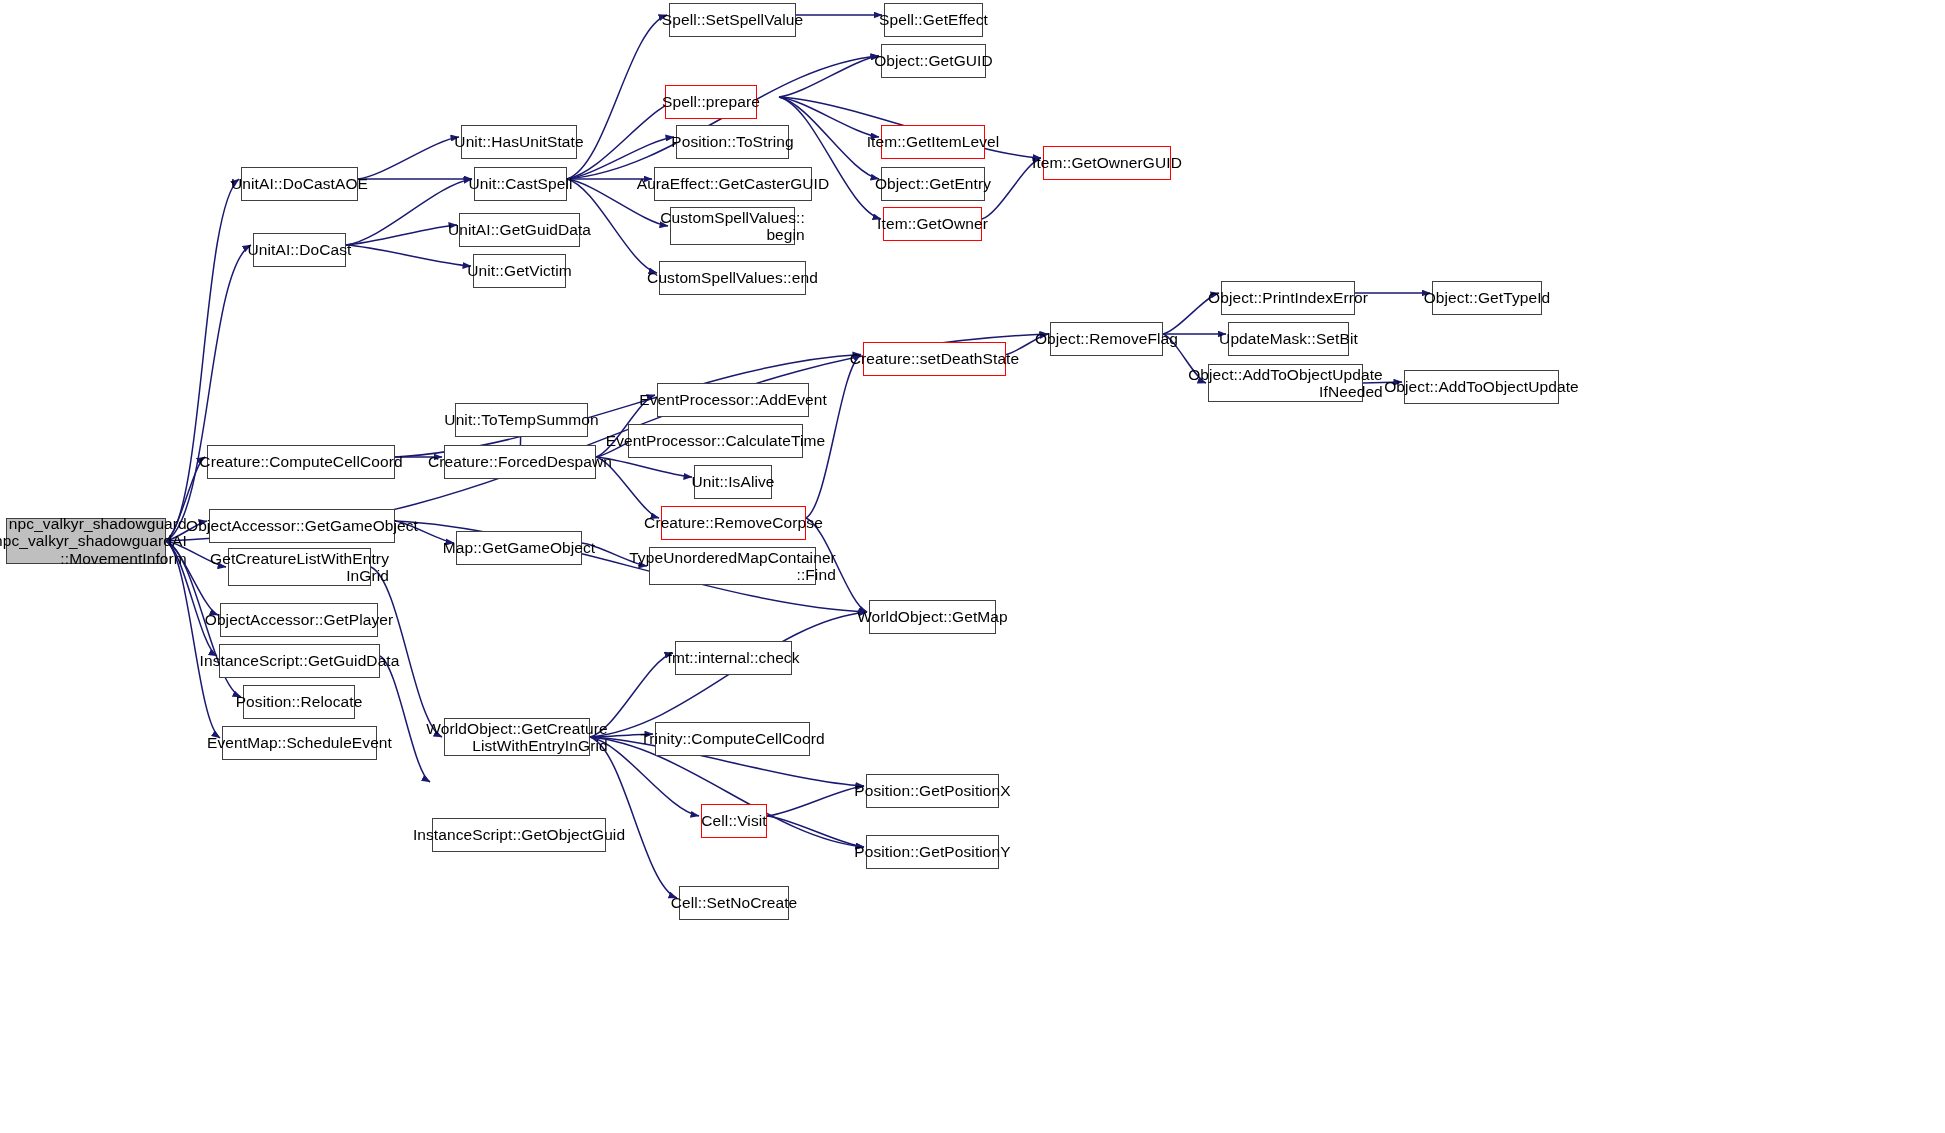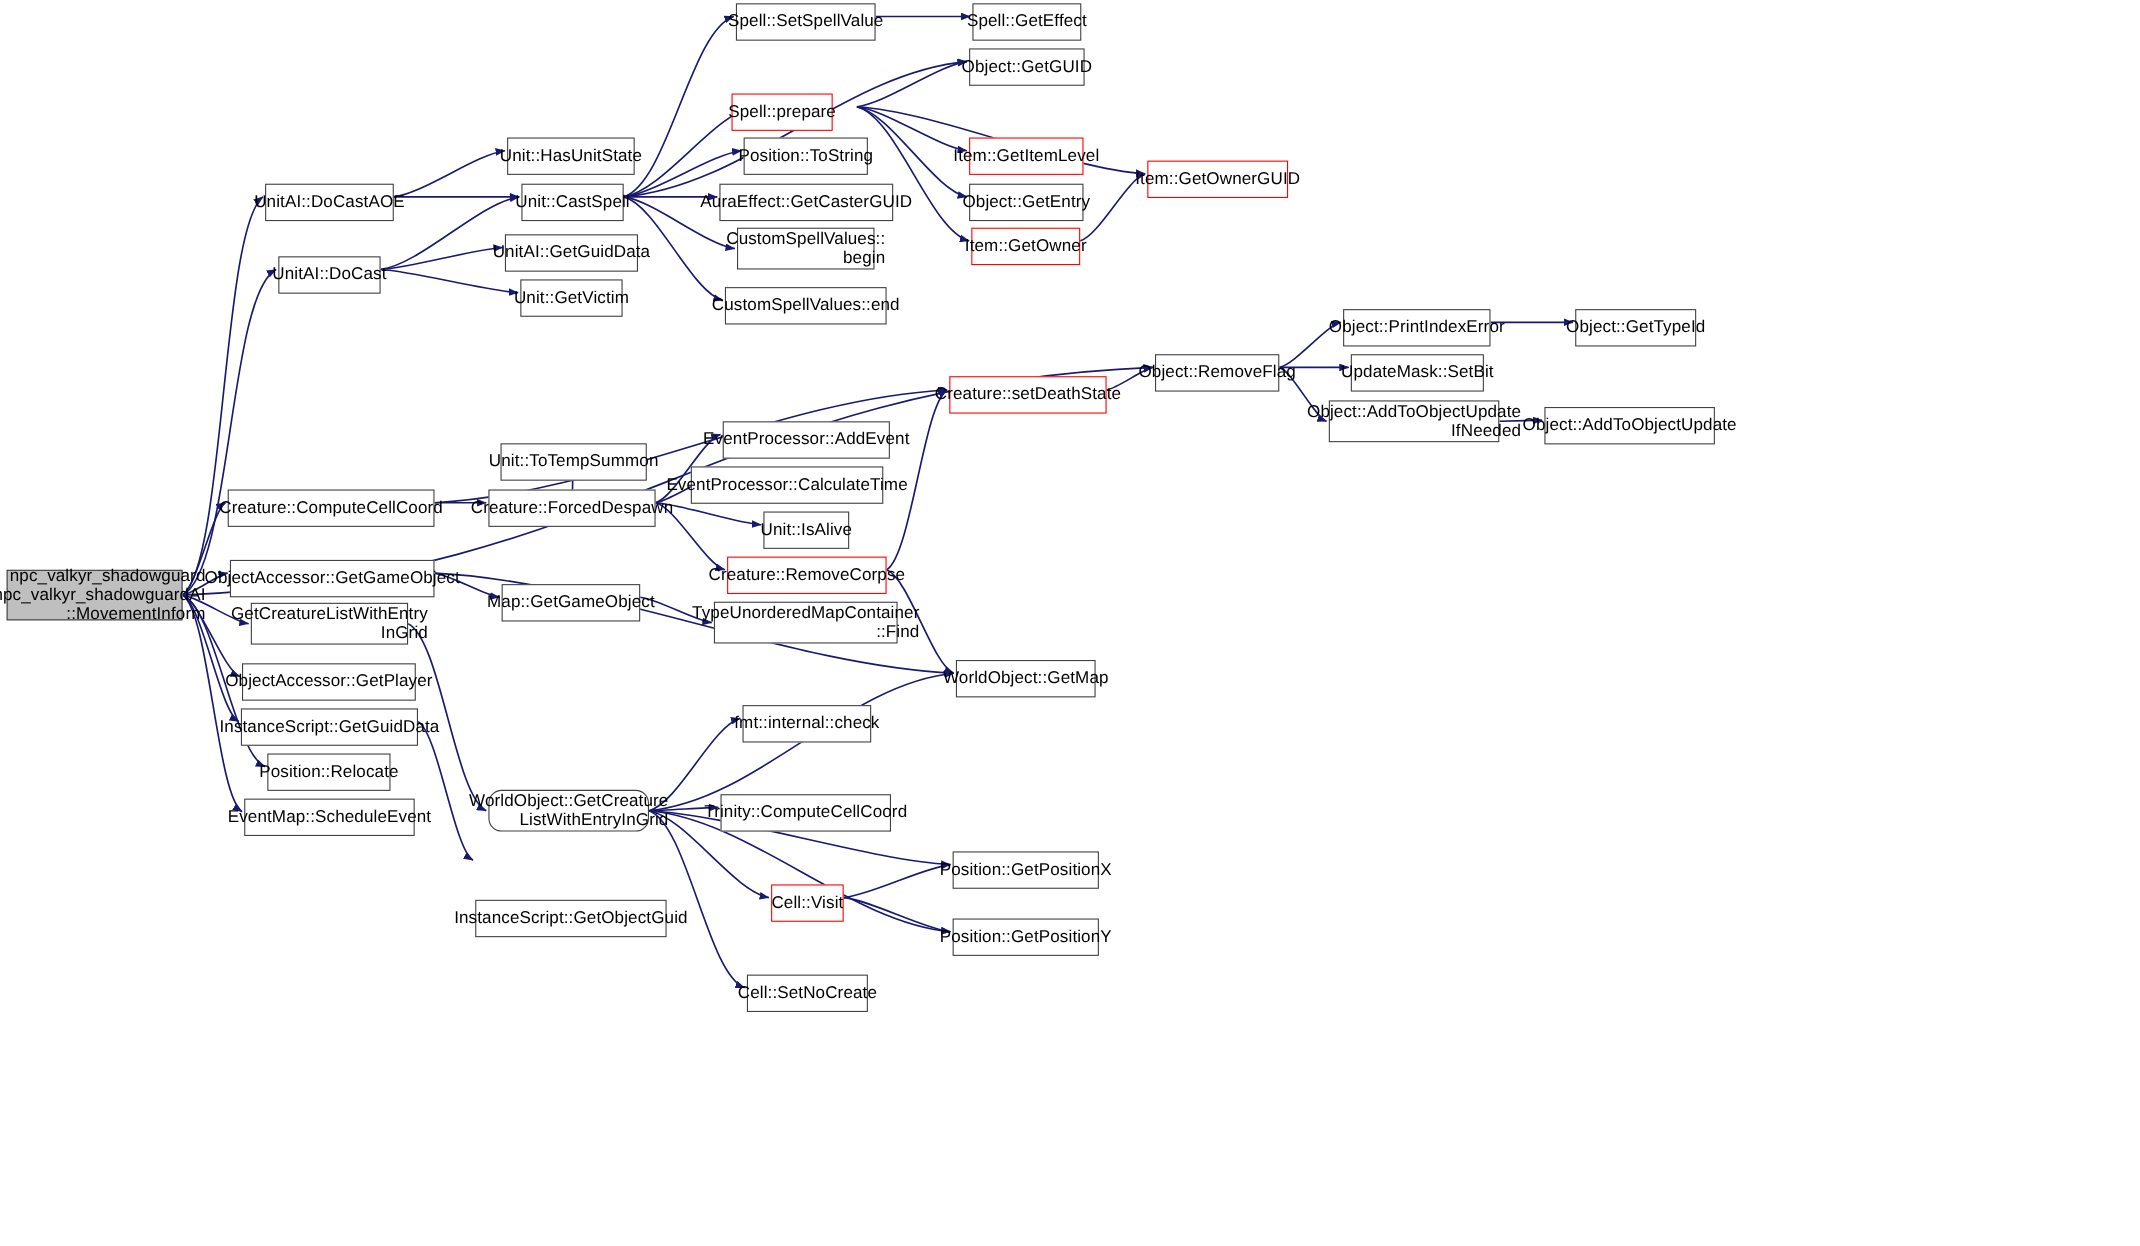--- a/index.html
+++ b/index.html
@@ -144,21 +144,21 @@
       <div class="node" style="left: 456px; top: 531px; width: 126px; height: 24px;">Map::GetGameObject</div>
       <div class="node" style="left: 649px; top: 547px; width: 167px; height: 38px;">TypeUnorderedMapContainer
 ::Find</div>
       <div class="node" style="left: 228px; top: 548px; width: 143px; height: 38px;">GetCreatureListWithEntry
 InGrid</div>
       <div class="node" style="left: 869px; top: 600px; width: 127px; height: 24px;">WorldObject::GetMap</div>
       <div class="node" style="left: 220px; top: 603px; width: 158px; height: 24px;">ObjectAccessor::GetPlayer</div>
       <div class="node" style="left: 219px; top: 644px; width: 161px; height: 24px;">InstanceScript::GetGuidData</div>
       <div class="node" style="left: 675px; top: 641px; width: 117px; height: 24px;">fmt::internal::check</div>
       <div class="node" style="left: 243px; top: 685px; width: 112px; height: 24px;">Position::Relocate</div>
-      <div class="node" style="left: 444px; top: 718px; width: 146px; height: 38px; border-radius: 12px;">WorldObject::GetCreature
+      <div class="node" style="left: 444px; top: 718px; width: 146px; height: 38px;">WorldObject::GetCreature
 ListWithEntryInGrid</div>
       <div class="node" style="left: 655px; top: 722px; width: 155px; height: 24px;">Trinity::ComputeCellCoord</div>
       <div class="node" style="left: 222px; top: 726px; width: 155px; height: 24px;">EventMap::ScheduleEvent</div>
       <div class="node" style="left: 432px; top: 770px; width: 174px; height: 24px; margin-top: 48px;">InstanceScript::GetObjectGuid</div>
       <div class="node" style="left: 866px; top: 774px; width: 133px; height: 24px;">Position::GetPositionX</div>
       <div class="node red" style="left: 701px; top: 804px; width: 66px; height: 24px;">Cell::Visit</div>
       <div class="node" style="left: 866px; top: 835px; width: 133px; height: 24px;">Position::GetPositionY</div>
       <div class="node" style="left: 679px; top: 886px; width: 110px; height: 24px;">Cell::SetNoCreate</div>
     </div>
 </div>

